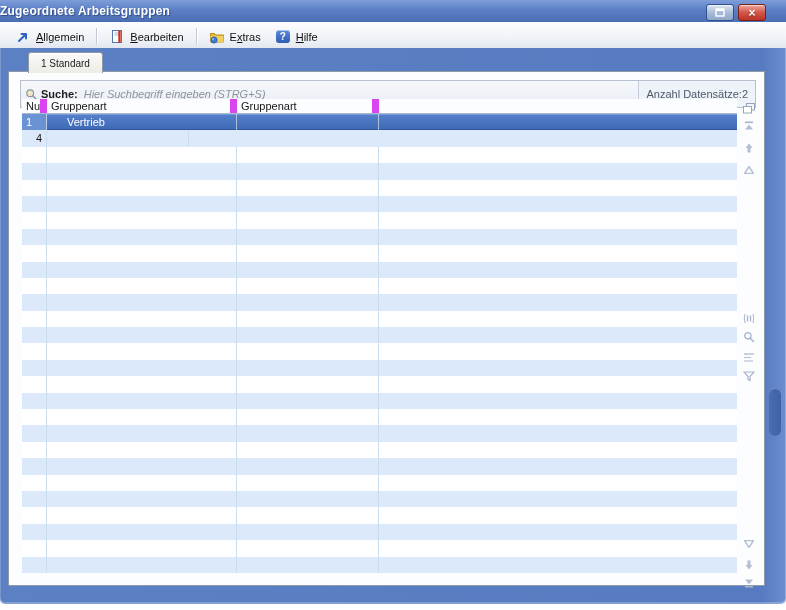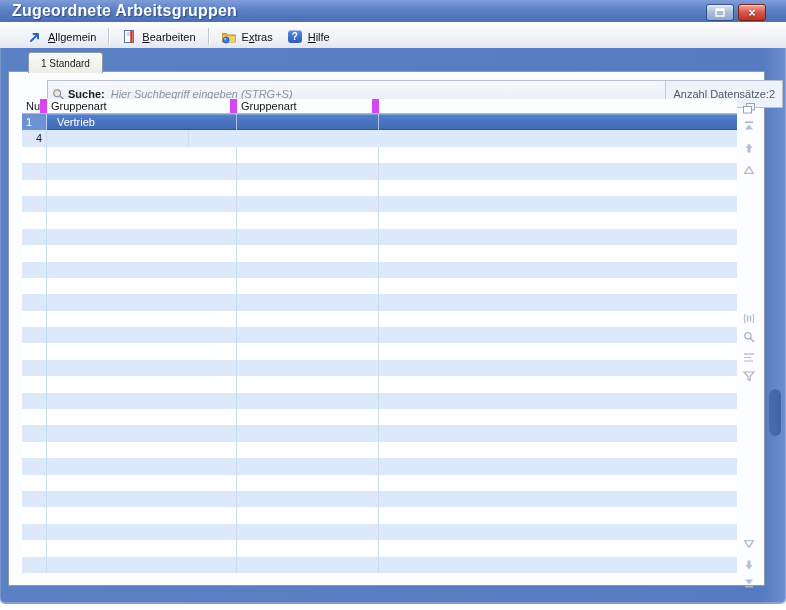--- a/index.html
+++ b/index.html
@@ -11,33 +11,33 @@
     background:linear-gradient(90deg,#5b80c4 0%,#5b80c4 2%,#567bc0 97%,#6d8ecf 100%);
     border-bottom-left-radius:5px;border-bottom-right-radius:5px;
     box-shadow:inset 0 -2px 0 rgba(255,255,255,.25), inset -1px 0 0 rgba(255,255,255,.25), inset 1px 0 0 rgba(255,255,255,.18);}
   .frame-thumb{position:absolute;right:5px;top:340px;width:12px;height:48px;border-radius:6px;
     background:linear-gradient(90deg,#4a6db1,#3f62a6);box-shadow:inset 0 1px 0 rgba(255,255,255,.25);}
 
   
   .titlebar{position:absolute;left:0;top:0;width:786px;height:22px;
     background:linear-gradient(#7e9dd8 0%,#5c80c6 45%,#4a6db3 100%);
     display:flex;align-items:center;}
-  .title-text{color:#ffffff;font-weight:bold;font-size:16px;padding-left:12px;
+  .title-text{color:#ffffff;font-weight:bold;font-size:12px;
     text-shadow:1px 1px 1px rgba(20,40,90,.55);letter-spacing:.2px;}
   .caption-buttons{position:absolute;right:20px;top:4px;display:flex;gap:4px;}
   .cap-btn{width:26px;height:15px;border-radius:3px;display:flex;align-items:center;justify-content:center;
     border:1px solid #30508f;box-shadow:inset 0 1px 0 rgba(255,255,255,.55);cursor:default;}
   .btn-restore{background:linear-gradient(#dfe7f2,#a9bcd8 50%,#8ea6cb);}
   .btn-close{background:linear-gradient(#f0a9a0,#d4564a 50%,#b93527);border-color:#7e1f15;}
   .btn-close span{color:#fff;font-weight:bold;font-size:12px;line-height:12px;text-shadow:0 1px 1px rgba(0,0,0,.35);}
 
   
   .menubar{position:absolute;left:0;top:22px;width:786px;height:30px;
     background:linear-gradient(#fefefe,#eef1f6 60%,#dfe3ec);
-    border-bottom:1px solid #aab4c6;display:flex;align-items:center;padding-left:20px;box-sizing:border-box;}
+    border-bottom:1px solid #aab4c6;display:flex;align-items:center;padding-left:8px;box-sizing:border-box;}
   .menu-item{display:flex;align-items:center;gap:5px;padding:2px 7px;font-size:11px;color:#101010;cursor:default;border-radius:2px;}
   .mkey{text-decoration:underline;}
   .menu-sep{width:1px;height:17px;background:#c3cad6;margin:0 5px;box-shadow:1px 0 0 #ffffff;}
   .micon{width:16px;height:16px;display:inline-flex;align-items:center;justify-content:center;}
   .help-box{width:14px;height:13px;border-radius:3px;background:linear-gradient(#5c8ade,#2f5cb0);
     color:#fff;font-size:10px;font-weight:bold;display:flex;align-items:center;justify-content:center;
     box-shadow:inset 0 1px 0 rgba(255,255,255,.5);}
 
   
   .tab{position:absolute;left:28px;top:4px;height:20px;padding:0 12px;z-index:3;
@@ -45,40 +45,40 @@
     border:1px solid #8f99a6;border-bottom:none;border-radius:3px 3px 0 0;
     font-size:10px;color:#1c1c1c;display:flex;align-items:center;box-shadow:inset 0 1px 0 #ffffff;}
 
   
   .panel{position:absolute;left:8px;top:23px;width:757px;height:515px;z-index:2;
     background:#fbfdff;border:1px solid #8e99a6;box-sizing:border-box;}
 
   
   .searchbar{position:absolute;left:11px;top:8px;width:736px;height:28px;box-sizing:border-box;
     border:1px solid #b6c0cf;background:linear-gradient(#f6f8fb,#e8edf4);
-    display:flex;align-items:center;font-size:11px;margin-left:27px;}
+    display:flex;align-items:center;font-size:11px;}
   .search-label{font-weight:bold;color:#1d1d1d;margin:0 6px 0 3px;}
   .search-placeholder{font-style:italic;color:#8d939e;}
   .search-spacer{flex:1;}
   .count-box{height:100%;display:flex;align-items:center;padding:0 7px;box-sizing:border-box;
     border-left:1px solid #c4ccd9;background:#eef2f9;color:#4f5a68;}
 
   
   .thead{position:absolute;left:13px;top:27px;width:715px;height:15px;display:flex;
     font-size:11px;color:#161616;border-bottom:1px solid #aebacb;background:#fcfdff;box-sizing:border-box;}
   .hcell{box-sizing:border-box;border-right:7px solid #d946ef;padding-left:4px;line-height:14px;
     white-space:nowrap;overflow:hidden;}
   .tbody{position:absolute;left:13px;top:42px;width:715px;height:460px;overflow:hidden;}
   .trow{display:flex;height:16.4px;line-height:16.4px;font-size:11px;color:#1a1a1a;background:#ffffff;}
   .trow.stripe{background:#dbe9fa;}
   .trow.selected{background:linear-gradient(#5581cc,#3d68b3);color:#ffffff;
     box-shadow:inset 0 1px 0 rgba(255,255,255,.22), inset 0 -1px 0 rgba(20,50,110,.35);}
   .cell{box-sizing:border-box;border-right:1px solid #cadded;white-space:nowrap;overflow:hidden;}
   .cell.num{width:25px;text-align:right;padding-right:4px;}
-  .cell.bez{width:190px;padding-left:10px;}
+  .cell.bez{width:190px;padding-left:20px;}
   .cell.grp{width:142px;padding-left:5px;}
   .cell.rest{flex:1;border-right:none;}
   .trow.selected .cell{border-right:1px solid rgba(255,255,255,.55);}
   .trow.selected .cell.num{background:#6b93d4;text-align:left;padding-left:4px;color:#ffffff;}
   .trow.selected .cell.rest{border-right:none;}
 
   
   .rail{position:absolute;left:730px;top:27px;width:20px;height:482px;}
   .rail .ricon{position:absolute;left:0;width:20px;height:14px;display:flex;align-items:center;justify-content:center;cursor:default;}
   .i-copy{top:2px;} .i-first{top:20px;} .i-rowup{top:42px;} .i-pageup{top:64px;}

